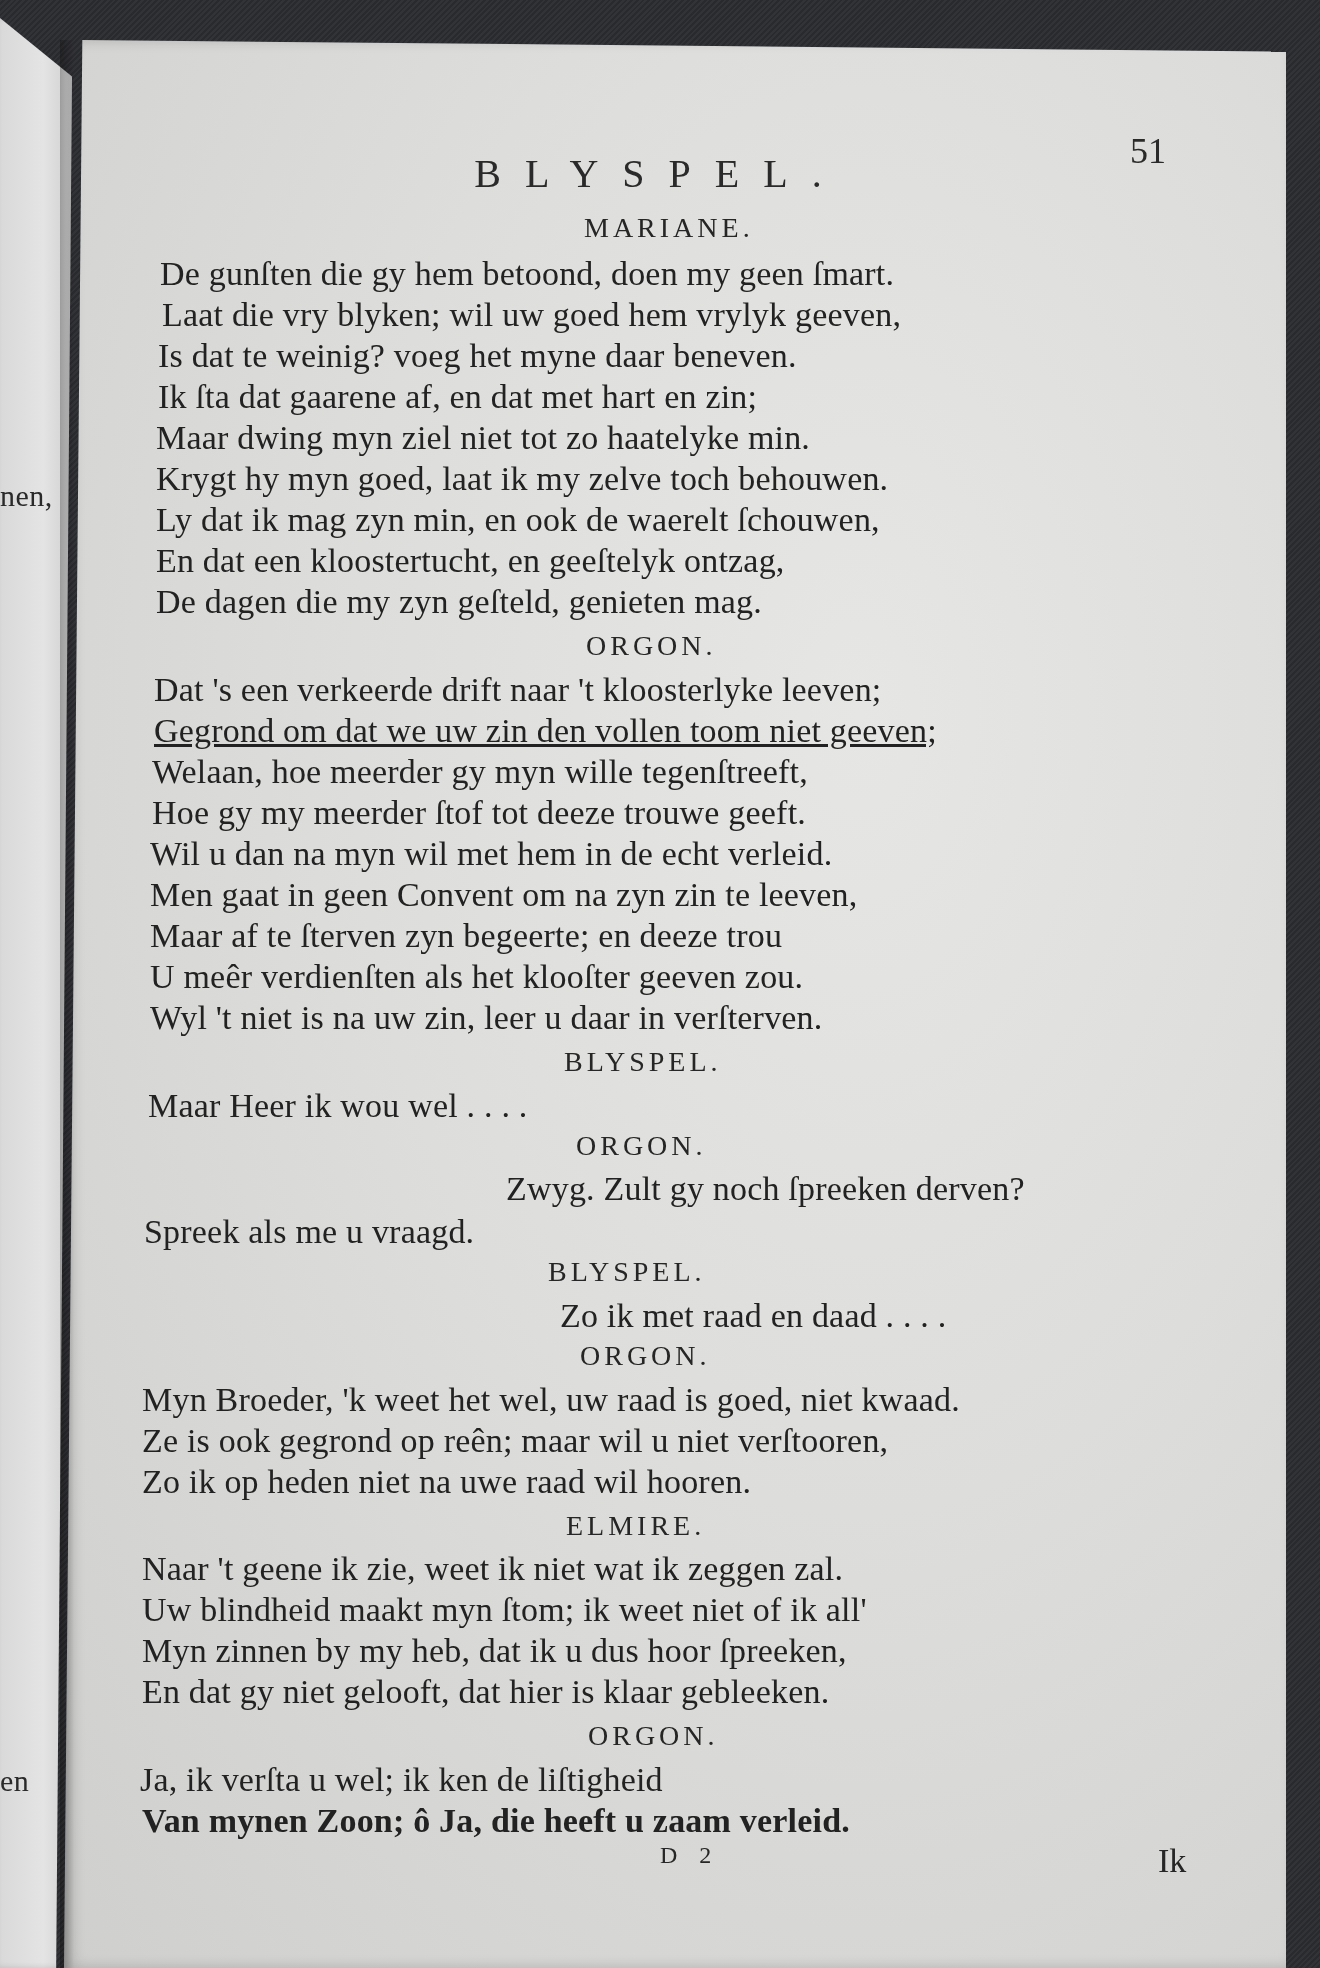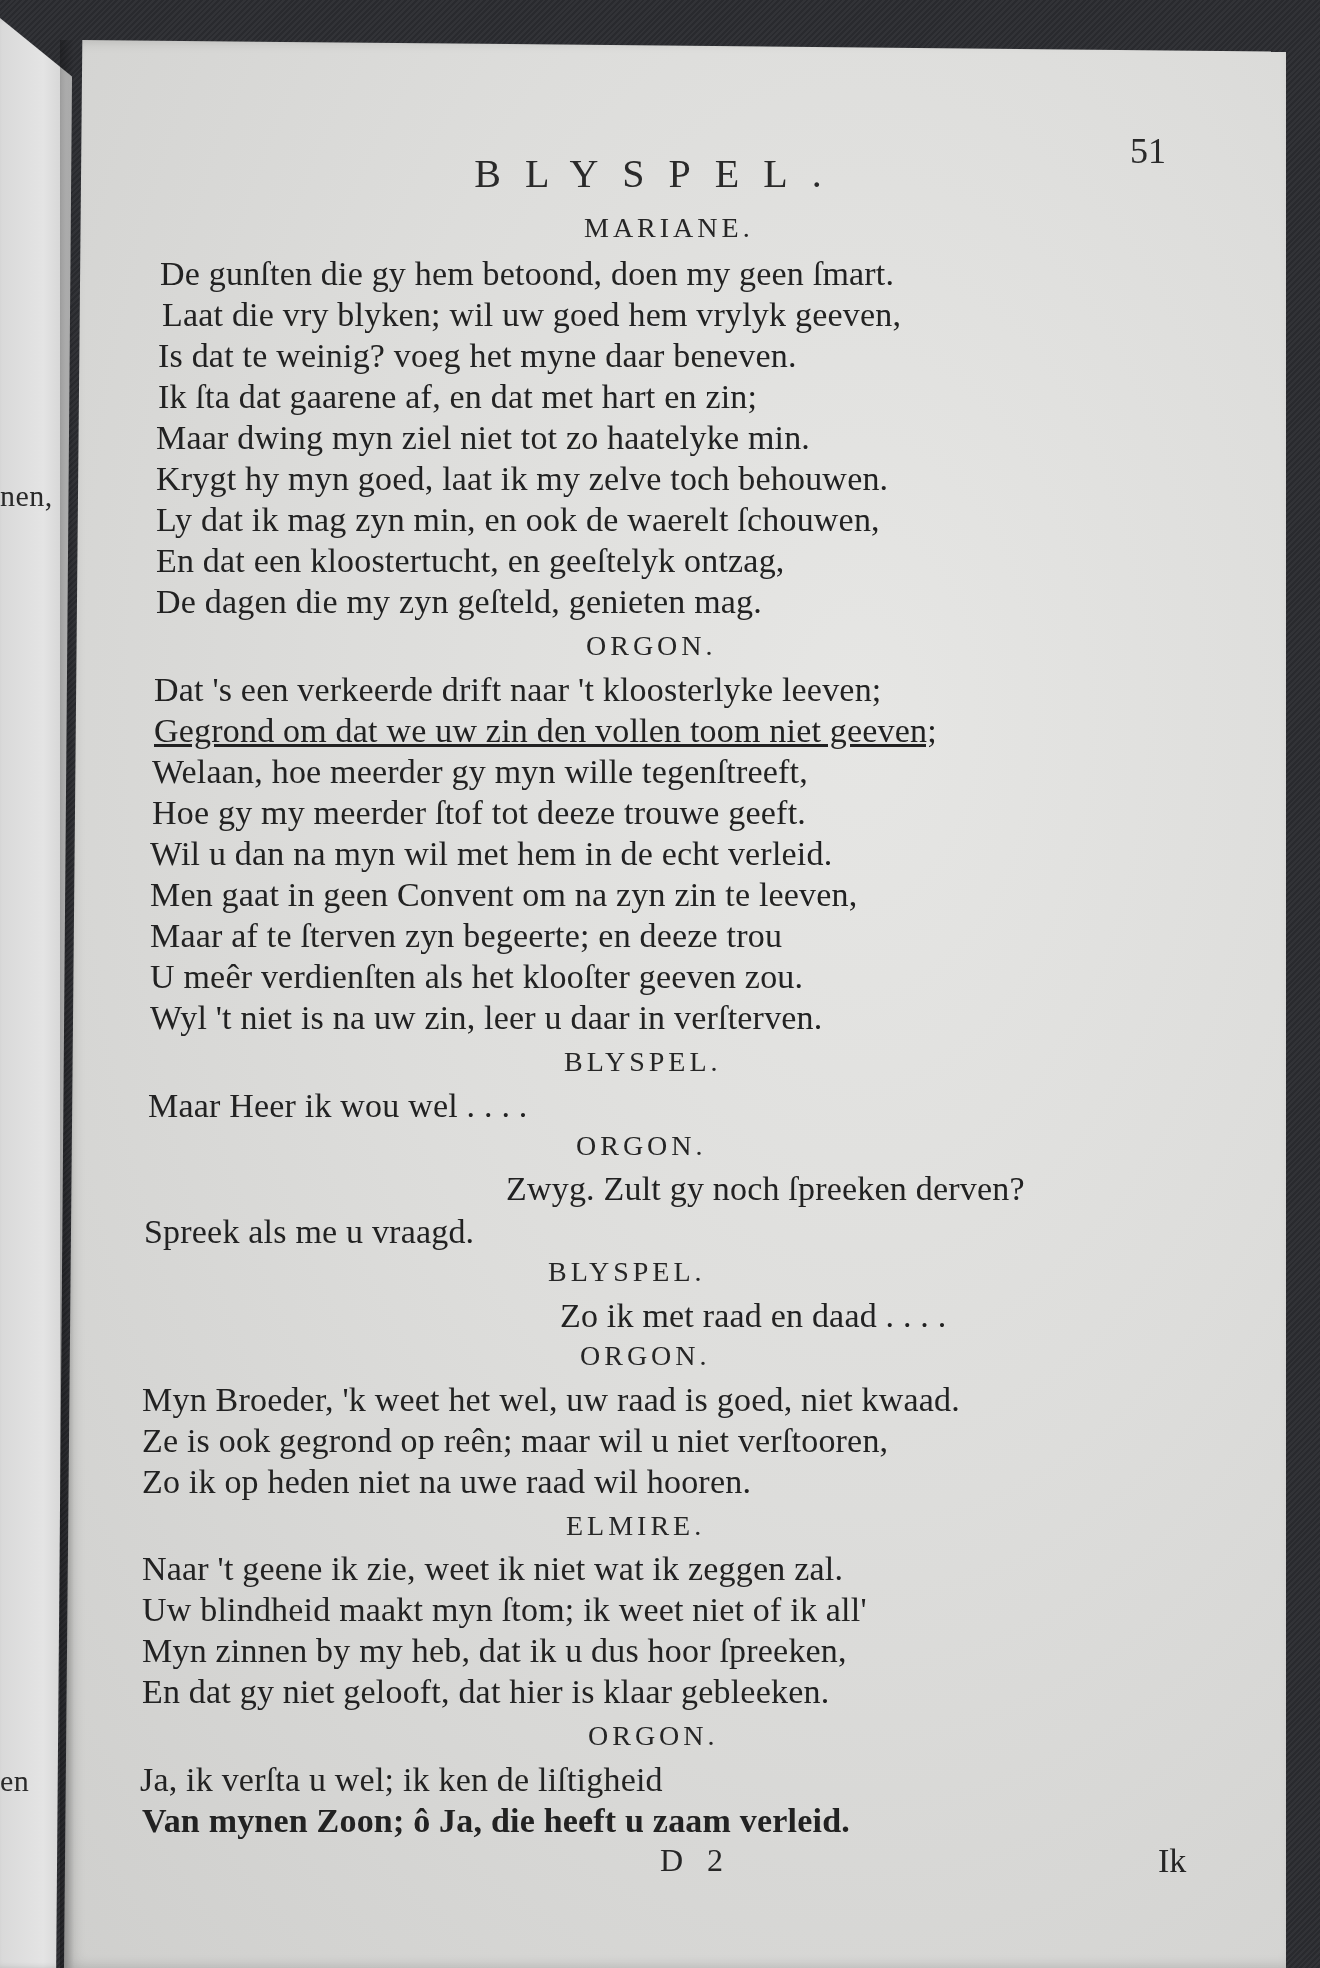--- a/index.html
+++ b/index.html
@@ -47,21 +47,21 @@
   .text-block { position: absolute; left: 0; top: 0; width: 100%; }
   .line {
     position: absolute; white-space: nowrap; font-size: 34px; color: #222;
     letter-spacing: 0.2px;
   }
   .speaker {
     position: absolute; white-space: nowrap; font-size: 28px; letter-spacing: 4px;
     color: #262626; font-variant: small-caps;
   }
   .signature {
-    position: absolute; left: 660px; top: 1842px; font-size: 32px; color: #262626; letter-spacing: 8px;
+    position: absolute; left: 660px; top: 1842px; font-size: 24px; color: #262626; letter-spacing: 8px;
   }
   .catchword {
     position: absolute; left: 1158px; top: 1842px; font-size: 34px; color: #262626;
   }
 </style>
 </head>
 <body>
 
 <div class="cloth"></div>
 

